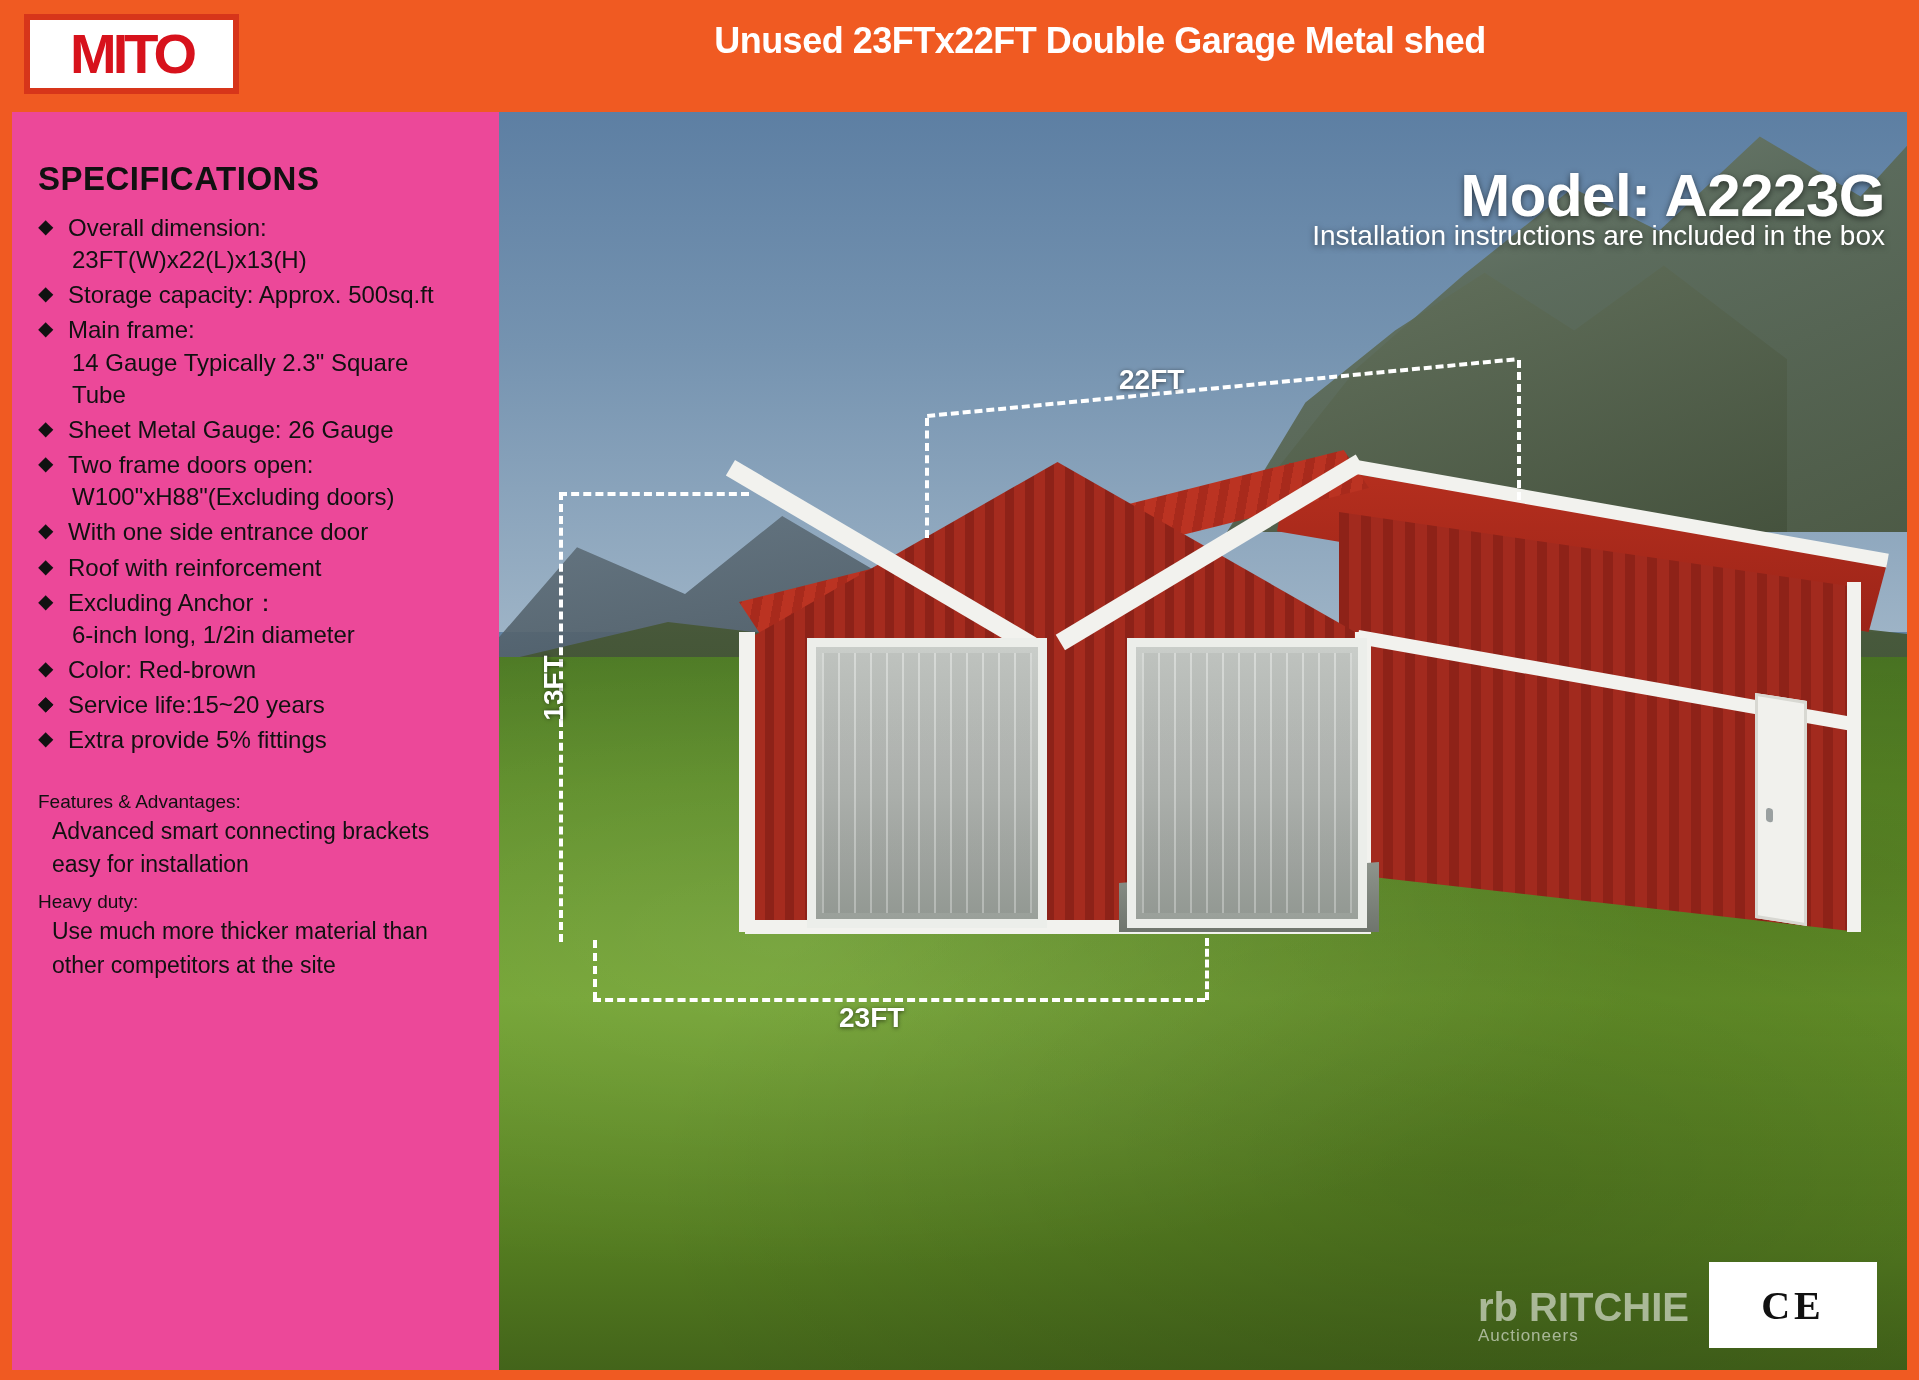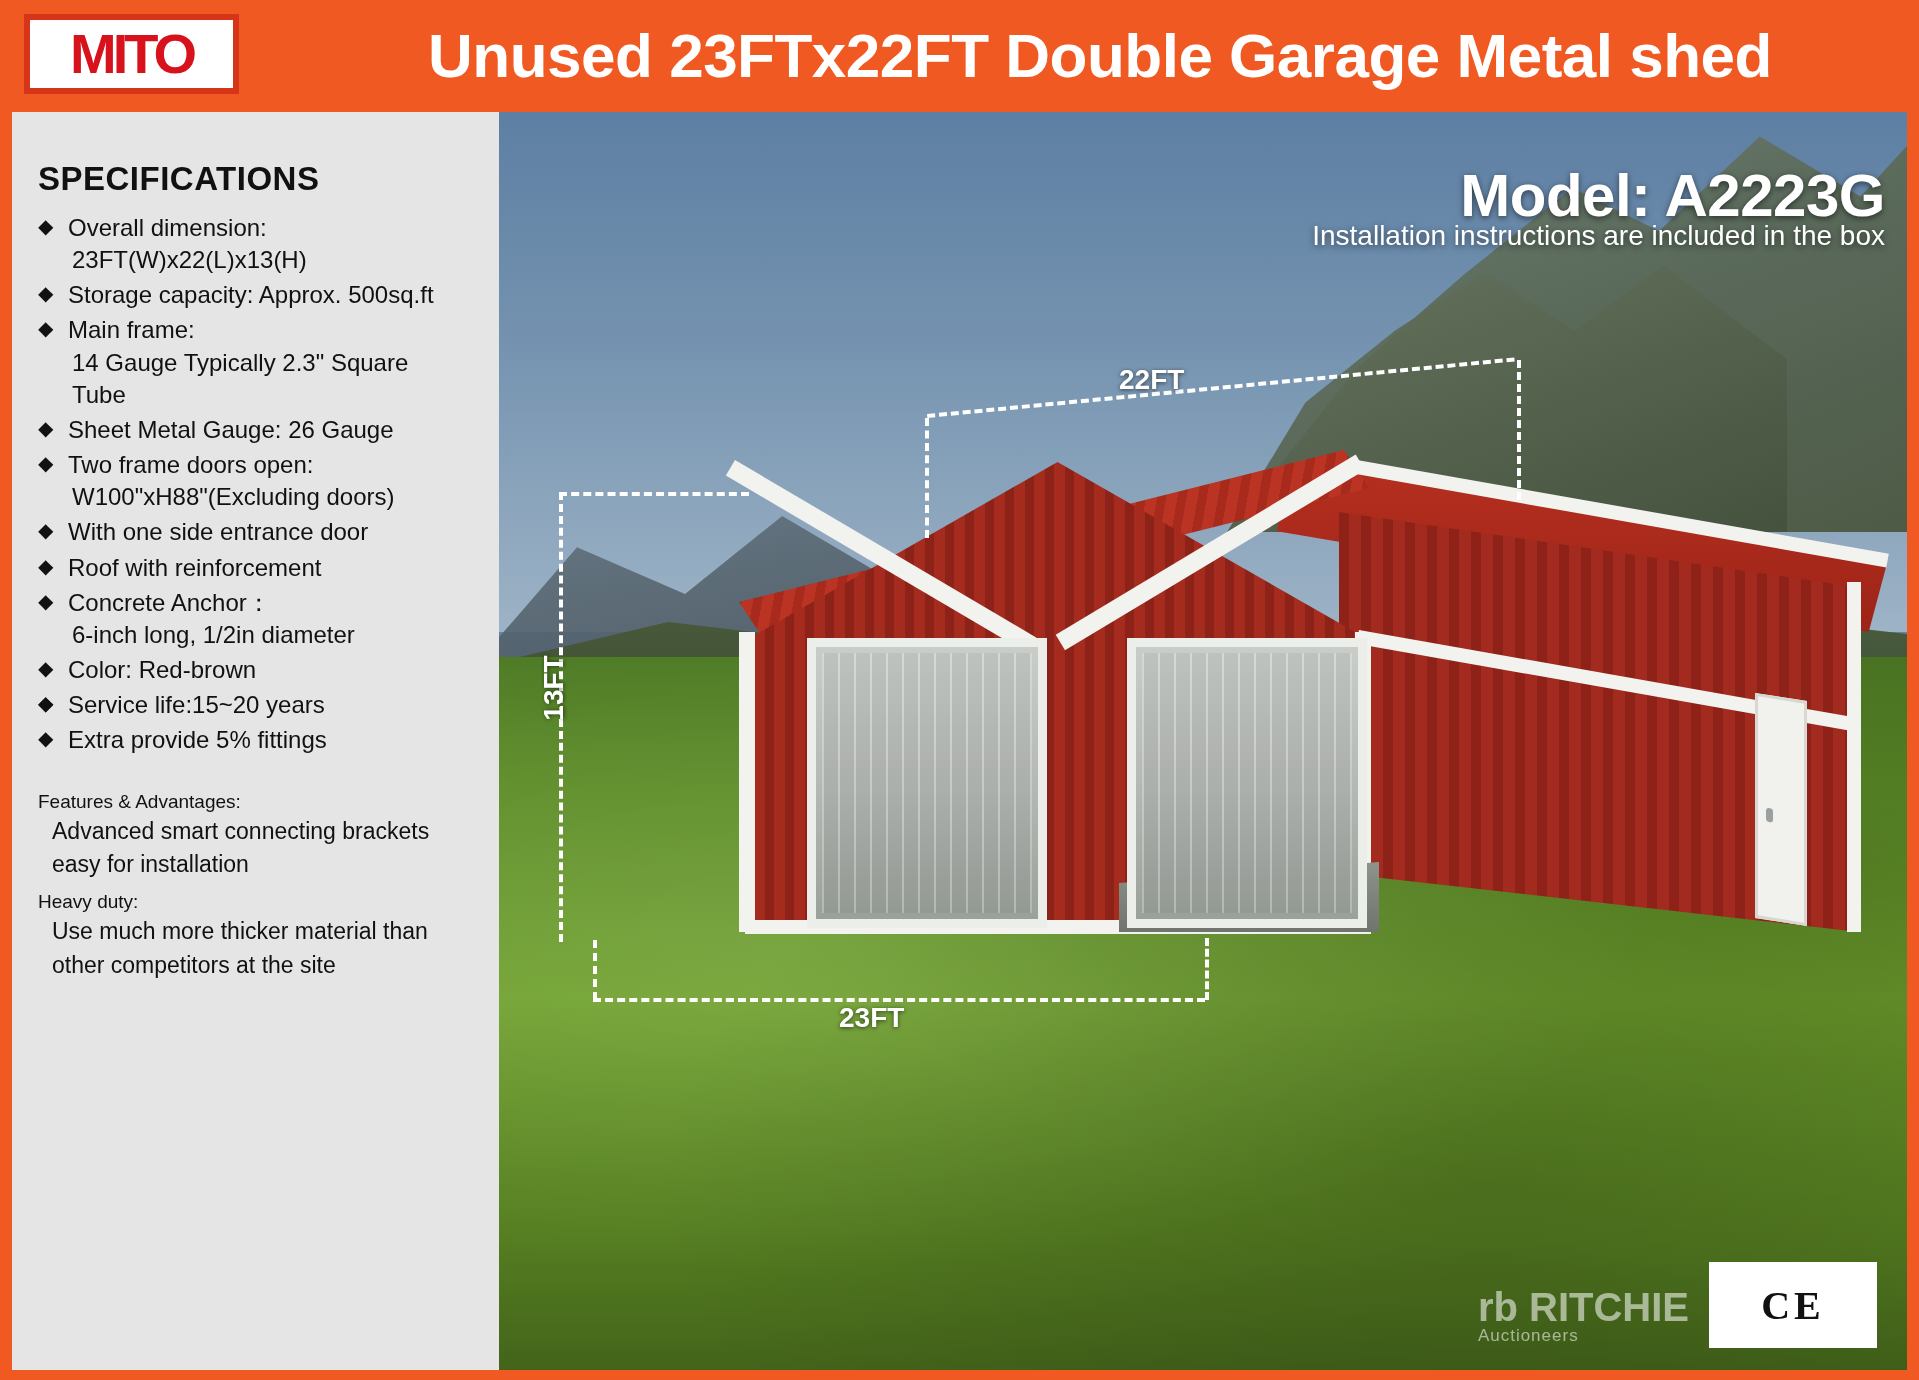--- a/index.html
+++ b/index.html
@@ -24,28 +24,28 @@
     position:absolute;left:24px;top:14px;width:215px;height:80px;
     background:#ffffff;border:6px solid #d7351a;box-sizing:border-box;
     display:flex;align-items:center;justify-content:center;
   }
   .logo-text{
     font-size:56px;font-weight:bold;color:#d7121c;letter-spacing:-4px;
     font-family:"Liberation Sans", sans-serif;line-height:1;
   }
   .header-title{
     position:absolute;left:300px;top:20px;width:1600px;
-    color:#ffffff;font-size:62px;font-weight:bold;
+    color:#ffffff;font-size:36px;font-weight:bold;
     text-align:center;letter-spacing:-0.5px;
     white-space:nowrap;
   }
   
   .spec-panel{
     position:absolute;left:12px;top:112px;width:487px;height:1258px;
-    background:#e5e5e5;box-sizing:border-box;padding:48px 36px 10px 26px;
+    background:#ec4899;box-sizing:border-box;padding:48px 36px 10px 26px;
   }
   .spec-title{
     font-size:33px;font-weight:bold;color:#111;margin:0 0 14px 0;
     letter-spacing:0.5px;
   }
   ul.spec-list{list-style:none;margin:0;padding:0;}
   ul.spec-list li{
     font-size:24px;color:#111;line-height:1.34;margin-bottom:3px;
     position:relative;padding-left:30px;
   }
@@ -267,21 +267,21 @@
       <li>
         <span class="dia">◆</span>
         <span>With one side entrance door</span>
       </li>
       <li>
         <span class="dia">◆</span>
         <span>Roof with reinforcement</span>
       </li>
       <li>
         <span class="dia">◆</span>
-        <span>Concrete Anchor：</span>
+        <span>Excluding Anchor：</span>
         <span class="sub">6-inch long, 1/2in diameter</span>
       </li>
       <li>
         <span class="dia">◆</span>
         <span>Color: Red-brown</span>
       </li>
       <li>
         <span class="dia">◆</span>
       </li>
       <li>

